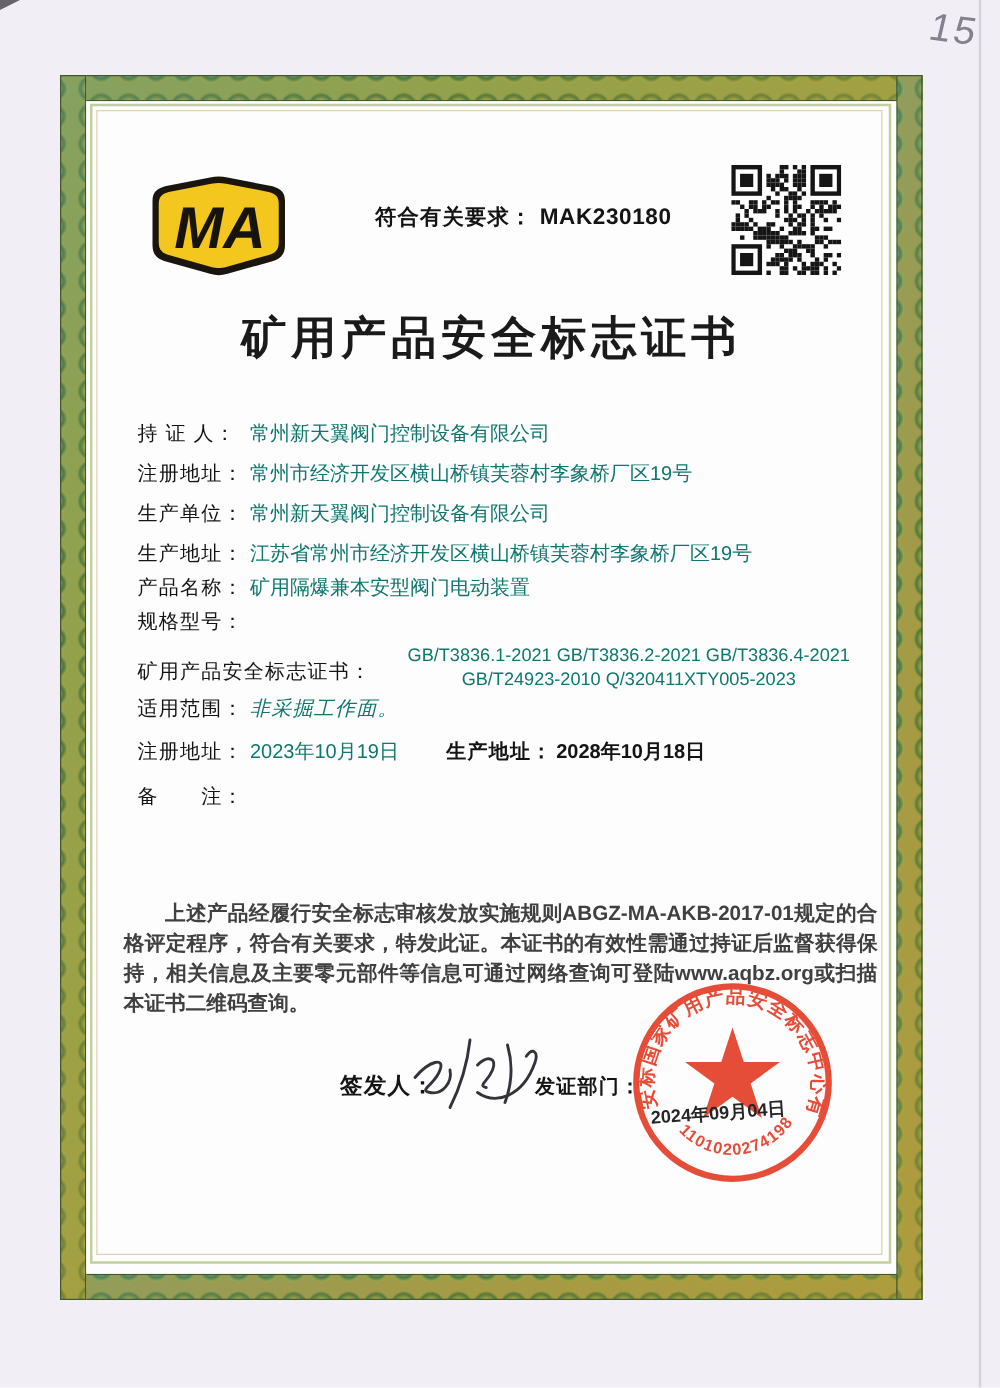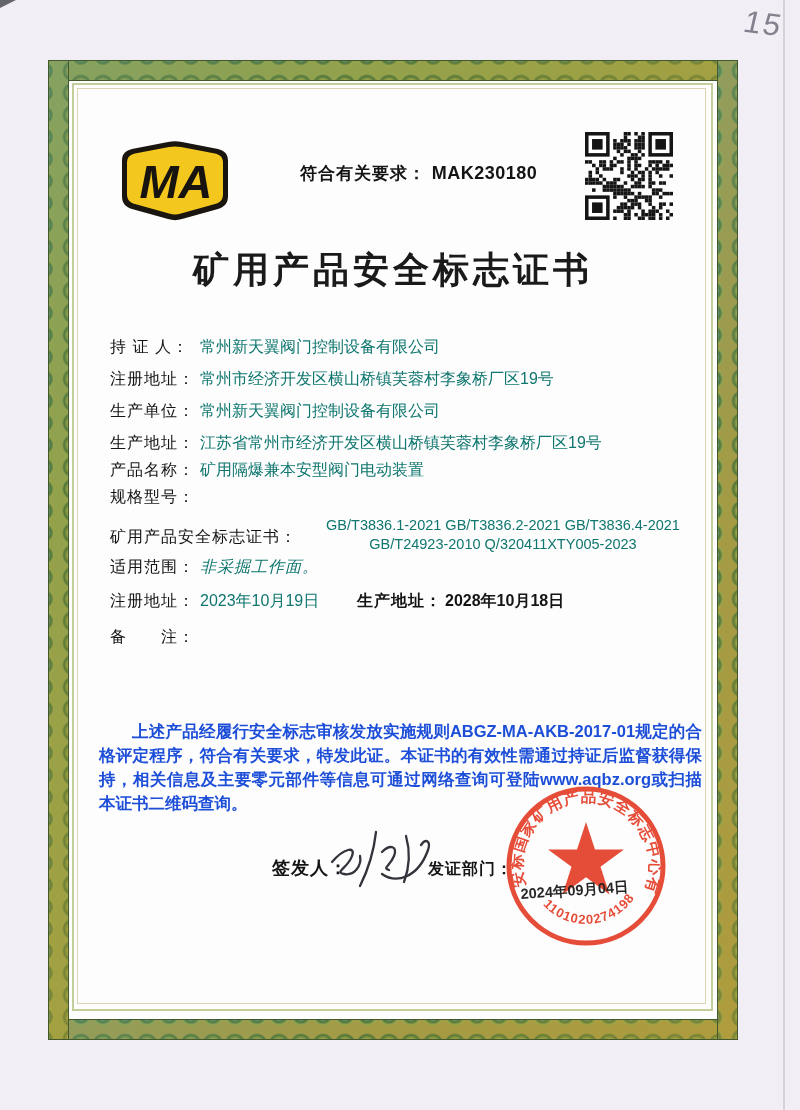--- a/index.html
+++ b/index.html
@@ -54,21 +54,21 @@
   .row{position:absolute;left:0;width:786px;height:24px;}
   .flabel{position:absolute;left:110px;font-size:16px;font-weight:normal;letter-spacing:1px;white-space:pre;}
   .fvalue{position:absolute;left:200px;width:480px;font-size:16px;font-weight:normal;color:#0f766e;}
   .row.std .fvalue{left:308px;top:-11px;width:390px;font-size:14.5px;line-height:19px;white-space:pre-line;letter-spacing:0;text-align:center;}
   .row.scope .fvalue{font-style:italic;letter-spacing:1px;}
   .lbl2{position:absolute;left:357px;font-size:16px;font-weight:bold;letter-spacing:1px;}
   .val2{position:absolute;left:445px;font-size:16px;font-weight:bold;}
 
   
   .statement{position:absolute;left:99px;top:720px;width:603px;
-    font-size:16.5px;font-weight:bold;line-height:1.45;text-align:justify;text-indent:2em;color:#1d4ed8;}
+    font-size:16.5px;font-weight:bold;line-height:1.45;text-align:justify;text-indent:2em;color:#404040;}
 
   
   .cmac{position:absolute;left:147px;top:836px;width:70px;height:84px;}
   .signer{position:absolute;left:272px;top:856px;font-size:18px;font-weight:bold;letter-spacing:1px;}
   .signature{position:absolute;left:322px;top:824px;width:124px;height:74px;}
   .dept{position:absolute;left:428px;top:859px;font-size:16px;font-weight:bold;letter-spacing:1px;}
   .stamp{position:absolute;left:496px;top:778px;width:180px;height:180px;opacity:.93;}
 </style>
 </head>
 <body>

